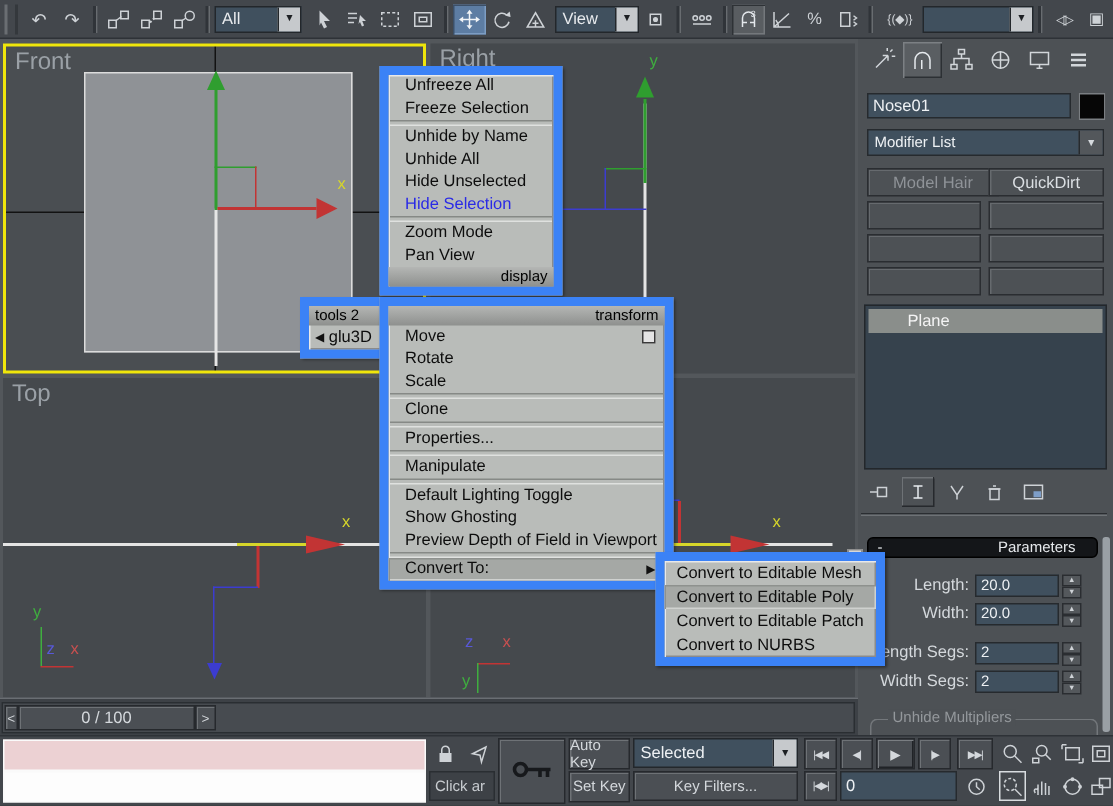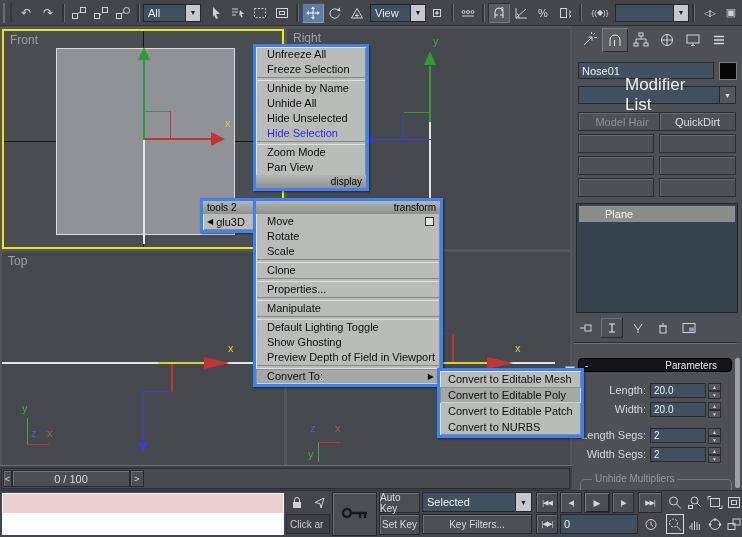--- a/index.html
+++ b/index.html
@@ -11,24 +11,24 @@
   .ticon svg{display:block;}
   .ticon.active{background:#5d7da3;box-shadow:inset 1px 1px 0 #3c5068,inset -1px -1px 0 #7d9dc3;}
   .ticon.pressed{background:#595d61;box-shadow:inset 1px 1px 0 #2e3236,inset -1px -1px 0 #74787c;}
   .tsep{width:2px;height:18px;background:#303439;border-right:1px solid #686c70;margin:0 3px;flex:0 0 auto;}
   .grip{width:5px;height:20px;border-left:2px solid #6a6e72;border-right:2px solid #34383c;margin:0 3px 0 1px;flex:0 0 auto;}
   .tdrop{height:18px;background:#40505e;border:1px solid #23272b;color:#e8ebee;font-size:11px;display:flex;align-items:center;flex:0 0 auto;box-sizing:border-box;}
   .tdrop .txt{flex:1;padding:0 4px;white-space:nowrap;overflow:hidden;}
   .tdrop .arr{width:14px;height:16px;background:#c6c9cc;color:#1d2023;font-size:7px;display:flex;align-items:center;justify-content:center;border-left:1px solid #23272b;}
   
   .vp{position:absolute;background:#45494d;overflow:hidden;}
-  .vp-label{position:absolute;left:6px;top:2px;font-size:12px;color:#9aa0a6;}
+  .vp-label{position:absolute;left:6px;top:2px;font-size:16px;color:#9aa0a6;}
   .axis-label{position:absolute;font-size:11px;}
   
-  .menu{position:absolute;background:#b9bcb9;border:3px solid #3b82f6;box-shadow:inset 1px 1px 0 #e9e9e9,inset -1px -1px 0 #8b8b8b,1px 1px 2px rgba(0,0,0,.45);font-size:11px;color:#0d0d0d;}
+  .menu{position:absolute;background:#b9bcb9;border:6px solid #3b82f6;box-shadow:inset 1px 1px 0 #e9e9e9,inset -1px -1px 0 #8b8b8b,1px 1px 2px rgba(0,0,0,.45);font-size:11px;color:#0d0d0d;}
   .mi{height:15px;line-height:15px;padding:0 6px 0 11px;white-space:nowrap;position:relative;display:flex;align-items:center;}
   .mi .lbl{flex:1;}
   .mi.hl{background:#a5a8a5;box-shadow:inset 1px 1px 0 #8e918e,inset -1px -1px 0 #cfd1cf;}
   .msep{height:2px;border-top:1px solid #868986;border-bottom:1px solid #dfe1df;margin:0 1px;}
   .mhead{height:13px;line-height:13px;background:linear-gradient(#b4b6b4,#8e908e);font-size:10px;padding:0 4px;color:#000;}
   .blue{color:#2a2ae6;}
   .subarrow{font-size:8px;color:#111;}
   .move-sq{width:9px;height:9px;border:1px solid #3a3a3a;background:#e4e4e4;box-sizing:border-box;}
   
   .panel{position:absolute;left:572px;top:26px;width:170px;height:464px;background:#4d5155;}
@@ -398,21 +398,21 @@
               <path d="M3 4.5h10M3 8h10M3 11.5h10"></path>
             </g>
           </svg>
         </div>
     </div>
     <div class="field abs" style="left:6px;top:36px;width:136px;height:17px;">
         <span>Nose01</span>
       </div>
     <div class="abs" style="left:147px;top:36px;width:16px;height:16px;background:#060606;border:1px solid #7a7e82;"></div>
     <div class="abs" style="left:6px;top:60px;width:158px;height:18px;background:#40505e;border:1px solid #262a2e;display:flex;align-items:center;box-sizing:border-box;">
-      <span style="flex:1;padding:0 4px;color:#eef1f4;font-size:17px;margin-left:42px;">Modifier List</span>
+      <span style="flex:1;padding:0 4px;color:#eef1f4;font-size:10px;">Modifier List</span>
       <span style="width:15px;height:16px;background:#53575b;border-left:1px solid #262a2e;color:#d6dade;font-size:7px;display:flex;align-items:center;justify-content:center;">▼</span>
     </div>
     <div class="pbutton abs" style="left:6px;top:86px;width:88px;height:19px;">
         <span class="dim">Model Hair</span>
       </div>
     <div class="pbutton abs" style="left:87px;top:86px;width:77px;height:19px;">
         <span>QuickDirt</span>
       </div>
     <div class="pbutton abs" style="left:6px;top:108px;width:76px;height:19px;"></div>
     <div class="pbutton abs" style="left:87px;top:108px;width:77px;height:19px;"></div>

